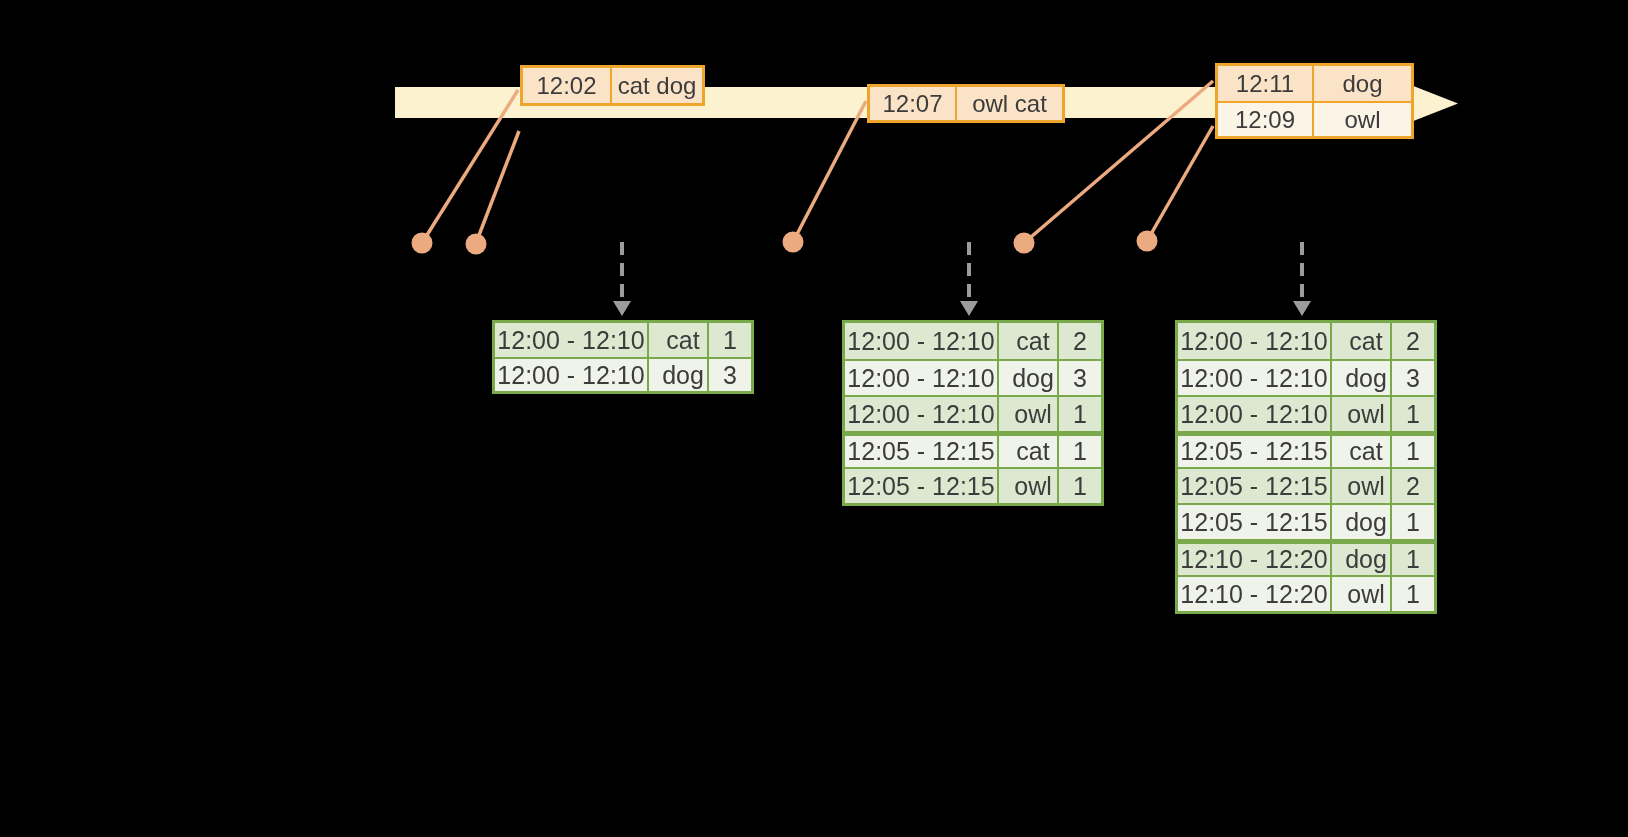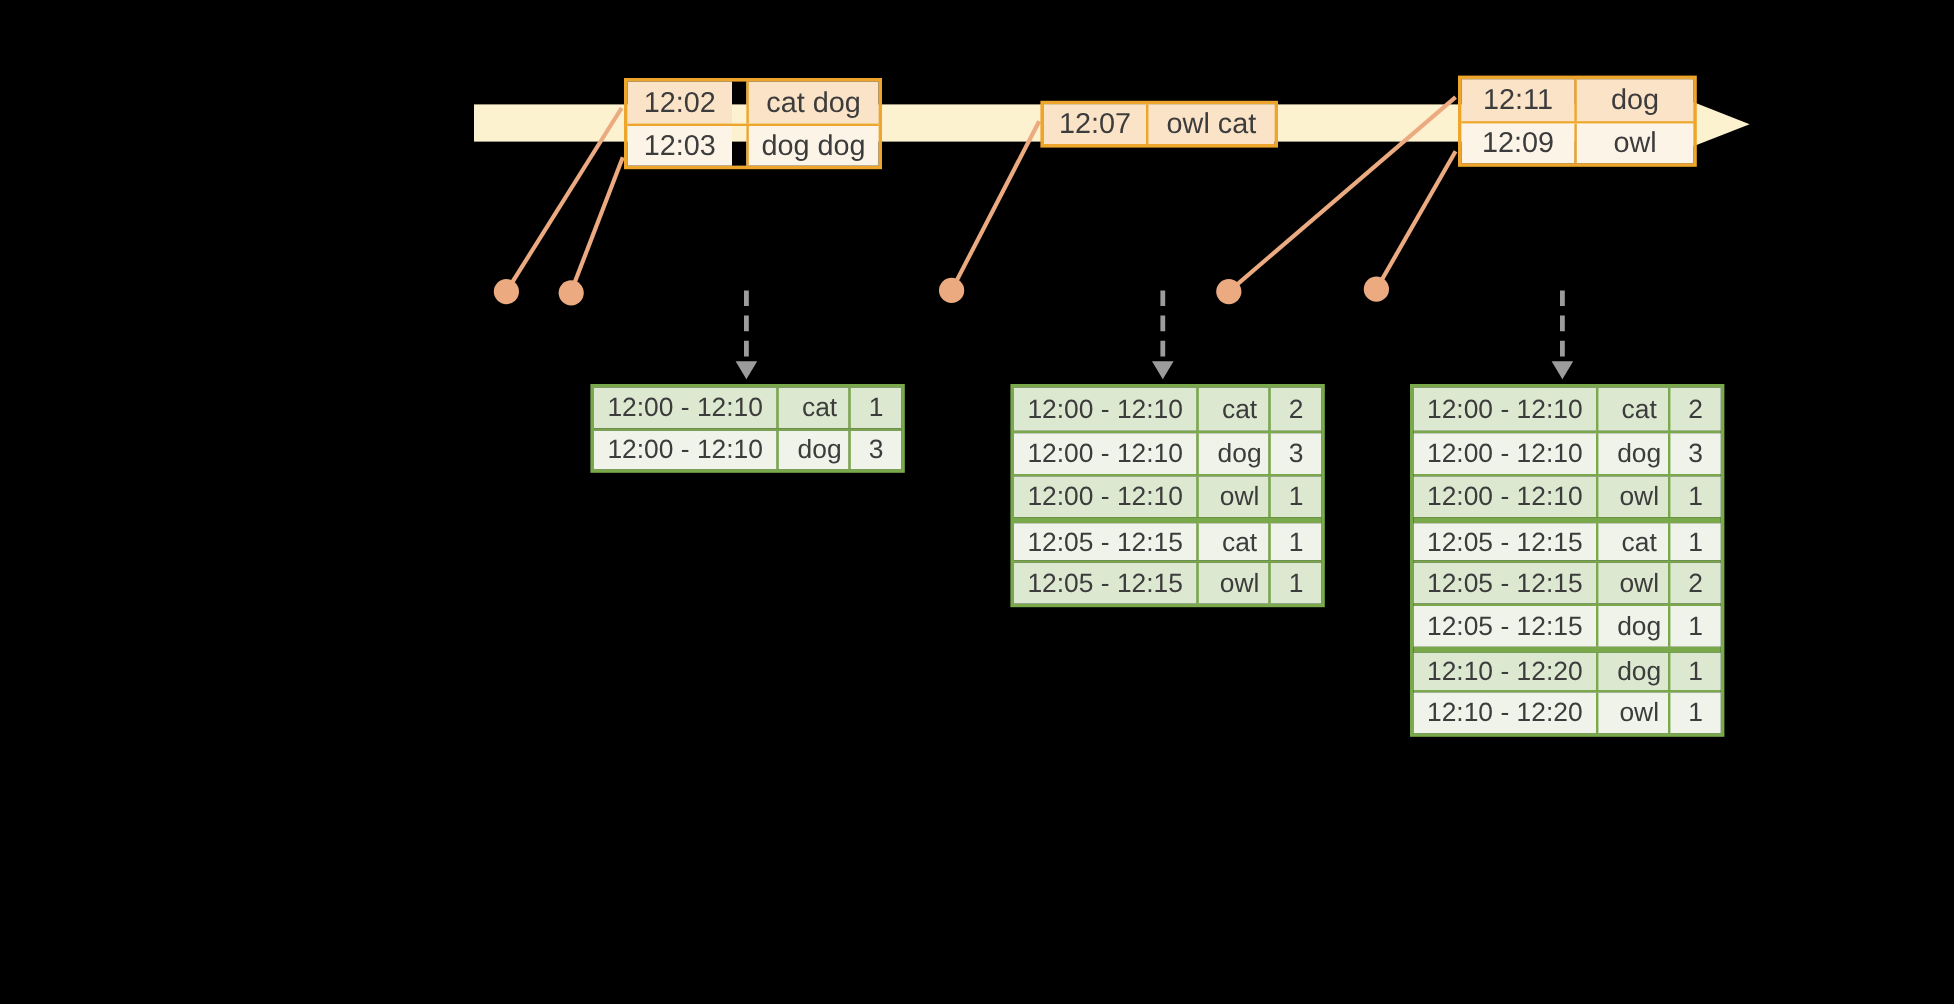--- a/index.html
+++ b/index.html
@@ -26,41 +26,41 @@
   .erow { display: flex; height: 35px; }
   .etable.single .erow { height: 33px; }
   .erow + .erow { border-top: 2px solid var(--event_border); }
   .erow:nth-child(odd)  .ecell { background: var(--event_row_odd); }
   .erow:nth-child(even) .ecell { background: var(--event_row_even); }
   .ecell {
     display: flex; align-items: center; justify-content: center;
     font-size: 24px; color: var(--table_text);
   }
   .ecell + .ecell { border-left: 2px solid var(--event_border); }
-  .t1 .c-time { width: 87px; }  .t1 .c-word { width: 110px; margin-left: 12px; }
+  .t1 .c-time { width: 87px; }  .t1 .c-word { width: 92px; }
   .t2 .c-time { width: 85px; }  .t2 .c-word { width: 107px; }
   .t3 .c-time { width: 94px; }  .t3 .c-word { width: 99px;  }
 
   
   .gtable {
     position: absolute;
     border: 3px solid var(--result_border);
     display: flex;
     flex-direction: column;
     z-index: 3;
   }
   .grow { display: flex; height: 34px; }
   .g2 .grow, .g3 .grow { height: 36px; }
   .grow + .grow { border-top: 2px solid var(--result_border); }
   .grow.sep { border-top: 5px solid var(--result_border); }
   .grow:nth-child(odd)  .gcell { background: var(--result_row_odd); }
   .grow:nth-child(even) .gcell { background: var(--result_row_even); }
   .gcell {
     display: flex; align-items: center; justify-content: center;
-    font-size: 22px; color: var(--table_text);
+    font-size: 25px; color: var(--table_text);
   }
   .gcell + .gcell { border-left: 2px solid var(--result_border); }
   .c-window { width: 152px; }
   .c-animal { width: 60px; padding-left: 10px; }
   .c-count  { width: 44px; }
 </style>
 </head>
 <body>
 
 <div class="canvas">
@@ -100,24 +100,20 @@
         <polygon points="1293,301 1311,301 1302,316" style="fill:var(--trigger_arrow)"></polygon>
       </g>
     </g>
   </svg>
 
   <div class="etable t1" style="left:520px;top:65px">
     <div class="erow">
       <div class="ecell c-time">12:02</div>
       <div class="ecell c-word">cat dog</div>
     </div>
-    <div class="erow">
-      <div class="ecell c-time">12:03</div>
-      <div class="ecell c-word">dog dog</div>
-    </div>
   </div>
 
   <div class="etable t2 single" style="left:867px;top:84px">
     <div class="erow">
       <div class="ecell c-time">12:07</div>
       <div class="ecell c-word">owl cat</div>
     </div>
   </div>
 
   <div class="etable t3" style="left:1215px;top:63px">

